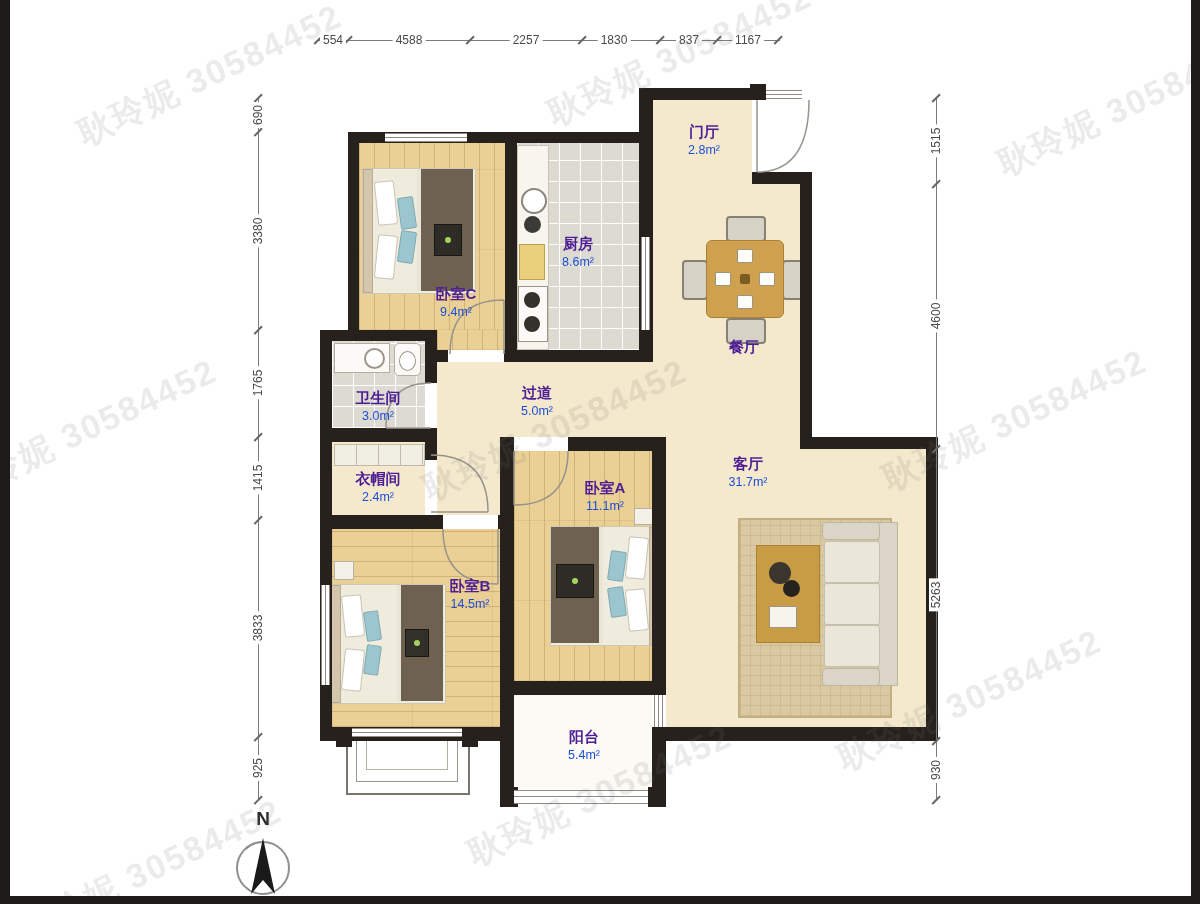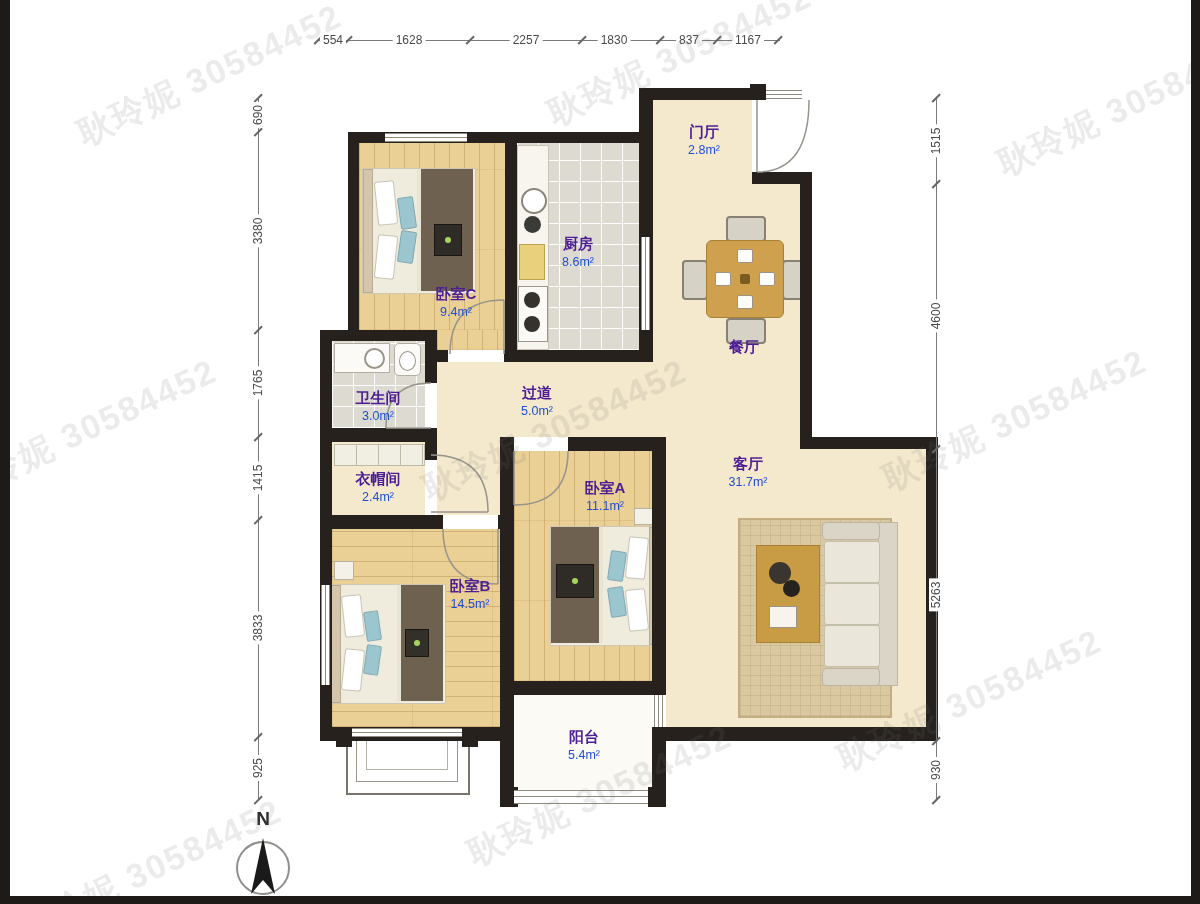--- a/index.html
+++ b/index.html
@@ -286,21 +286,21 @@
   <div class="abs dim dim-h" style="left:318px;top:36px;width:462px;height:9px">
     <i class="dline-h"></i>
     <i class="tick" style="left:0"></i>
     <i class="tick" style="left:30px"></i>
     <i class="tick" style="left:152px"></i>
     <i class="tick" style="left:264px"></i>
     <i class="tick" style="left:342px"></i>
     <i class="tick" style="left:399px"></i>
     <i class="tick" style="left:460px"></i>
     <span class="dlab" style="left:15px">554</span>
-    <span class="dlab" style="left:91px">1628</span>
+    <span class="dlab" style="left:91px">4588</span>
     <span class="dlab" style="left:208px">2257</span>
     <span class="dlab" style="left:296px">1830</span>
     <span class="dlab" style="left:371px">837</span>
     <span class="dlab" style="left:430px">1167</span>
   </div>
 
   <div class="abs dim dim-v" style="left:252px;top:98px;width:13px;height:702px">
     <i class="dline-v"></i>
     <i class="tick" style="top:0"></i>
     <i class="tick" style="top:34px"></i>

